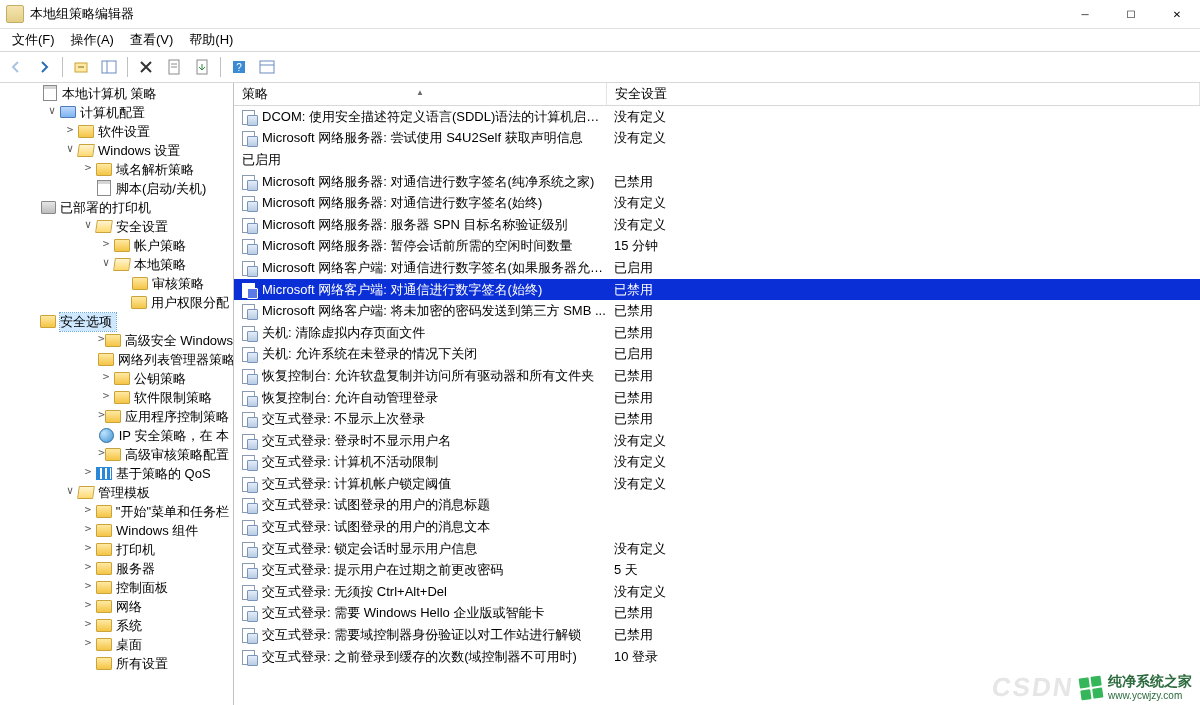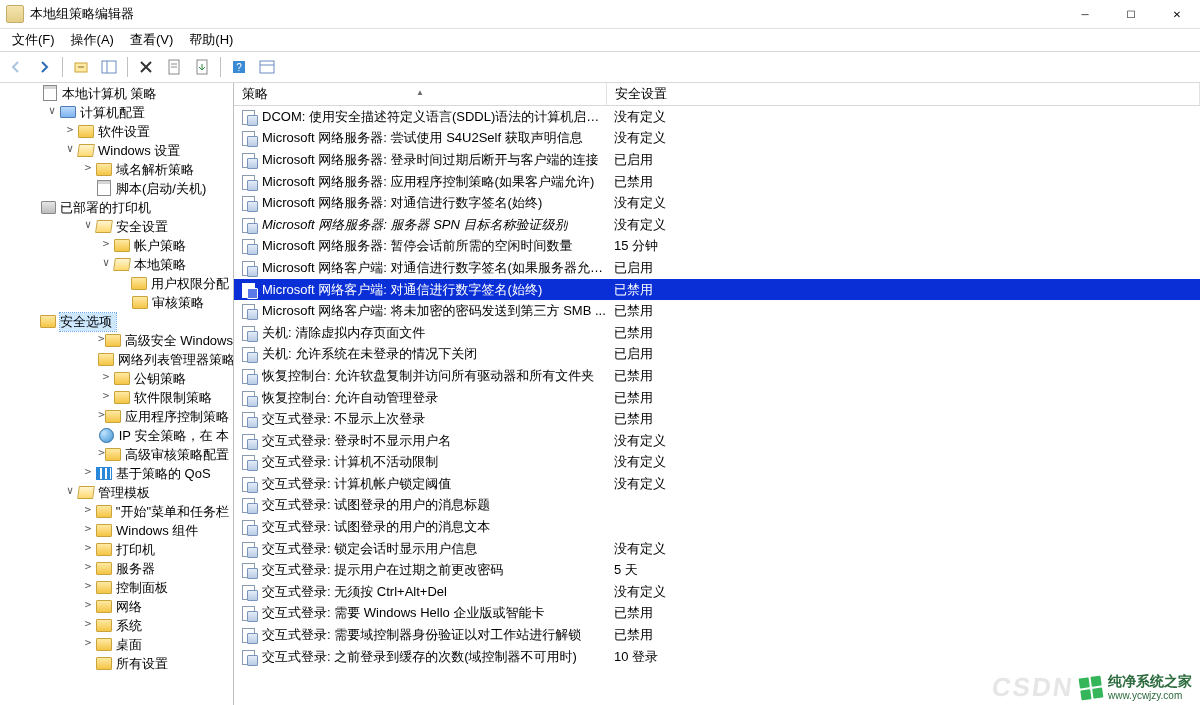--- a/index.html
+++ b/index.html
@@ -353,26 +353,26 @@
             <span class="label">帐户策略</span>
           </div>
           <div class="tree-row" style="padding-left: 74px;">
             <span class="twisty" style="font-family: &quot;Segoe UI Symbol&quot;, monospace; font-size: 11px;">∨</span>
             <span class="icon fld-open"></span>
             <span class="label">本地策略</span>
           </div>
           <div class="tree-row" style="padding-left: 92px;">
             <span class="twisty" style="font-family: &quot;Segoe UI Symbol&quot;, monospace; font-size: 11px;"> </span>
             <span class="icon fld"></span>
+            <span class="label">审核策略</span>
+          </div>
+          <div class="tree-row" style="padding-left: 92px;">
+            <span class="twisty" style="font-family: &quot;Segoe UI Symbol&quot;, monospace; font-size: 11px;"> </span>
+            <span class="icon fld"></span>
             <span class="label">用户权限分配</span>
-          </div>
-          <div class="tree-row" style="padding-left: 92px;">
-            <span class="twisty" style="font-family: &quot;Segoe UI Symbol&quot;, monospace; font-size: 11px;"> </span>
-            <span class="icon fld"></span>
-            <span class="label">审核策略</span>
           </div>
           <div class="tree-row selected" style="">
             <span class="twisty" style="font-family: &quot;Segoe UI Symbol&quot;, monospace; font-size: 11px;"> </span>
             <span class="icon fld"></span>
             <span class="label">安全选项</span>
           </div>
           <div class="tree-row" style="padding-left: 74px;">
             <span class="twisty" style="font-family: &quot;Segoe UI Symbol&quot;, monospace; font-size: 11px;">&gt;</span>
             <span class="icon fld"></span>
             <span class="label">高级安全 Windows</span>
@@ -484,44 +484,40 @@
             <div class="c2">没有定义</div>
           </div>
           <div class="row">
             <div class="c1">
               <span class="ricon"></span>
               <span style="overflow: hidden; text-overflow: ellipsis;">Microsoft 网络服务器: 尝试使用 S4U2Self 获取声明信息</span>
             </div>
             <div class="c2">没有定义</div>
           </div>
           <div class="row">
-            <div class="c1">
-              <span class="ricon"></span>
-              <span style="overflow: hidden; text-overflow: ellipsis;">Microsoft 网络服务器: 登录时间过期后断开与客户端的连接</span>
-            </div>
             <div class="c2">已启用</div>
           </div>
           <div class="row">
             <div class="c1">
               <span class="ricon"></span>
-              <span style="overflow: hidden; text-overflow: ellipsis;">Microsoft 网络服务器: 应用程序控制策略(如果客户端允许)</span>
+              <span style="overflow: hidden; text-overflow: ellipsis;">Microsoft 网络服务器: 对通信进行数字签名(纯净系统之家)</span>
             </div>
             <div class="c2">已禁用</div>
           </div>
           <div class="row">
             <div class="c1">
               <span class="ricon"></span>
               <span style="overflow: hidden; text-overflow: ellipsis;">Microsoft 网络服务器: 对通信进行数字签名(始终)</span>
             </div>
             <div class="c2">没有定义</div>
           </div>
           <div class="row">
             <div class="c1">
               <span class="ricon"></span>
-              <span style="overflow: hidden; text-overflow: ellipsis; font-style: italic;">Microsoft 网络服务器: 服务器 SPN 目标名称验证级别</span>
+              <span style="overflow: hidden; text-overflow: ellipsis;">Microsoft 网络服务器: 服务器 SPN 目标名称验证级别</span>
             </div>
             <div class="c2">没有定义</div>
           </div>
           <div class="row">
             <div class="c1">
               <span class="ricon"></span>
               <span style="overflow: hidden; text-overflow: ellipsis;">Microsoft 网络服务器: 暂停会话前所需的空闲时间数量</span>
             </div>
             <div class="c2">15 分钟</div>
           </div>

